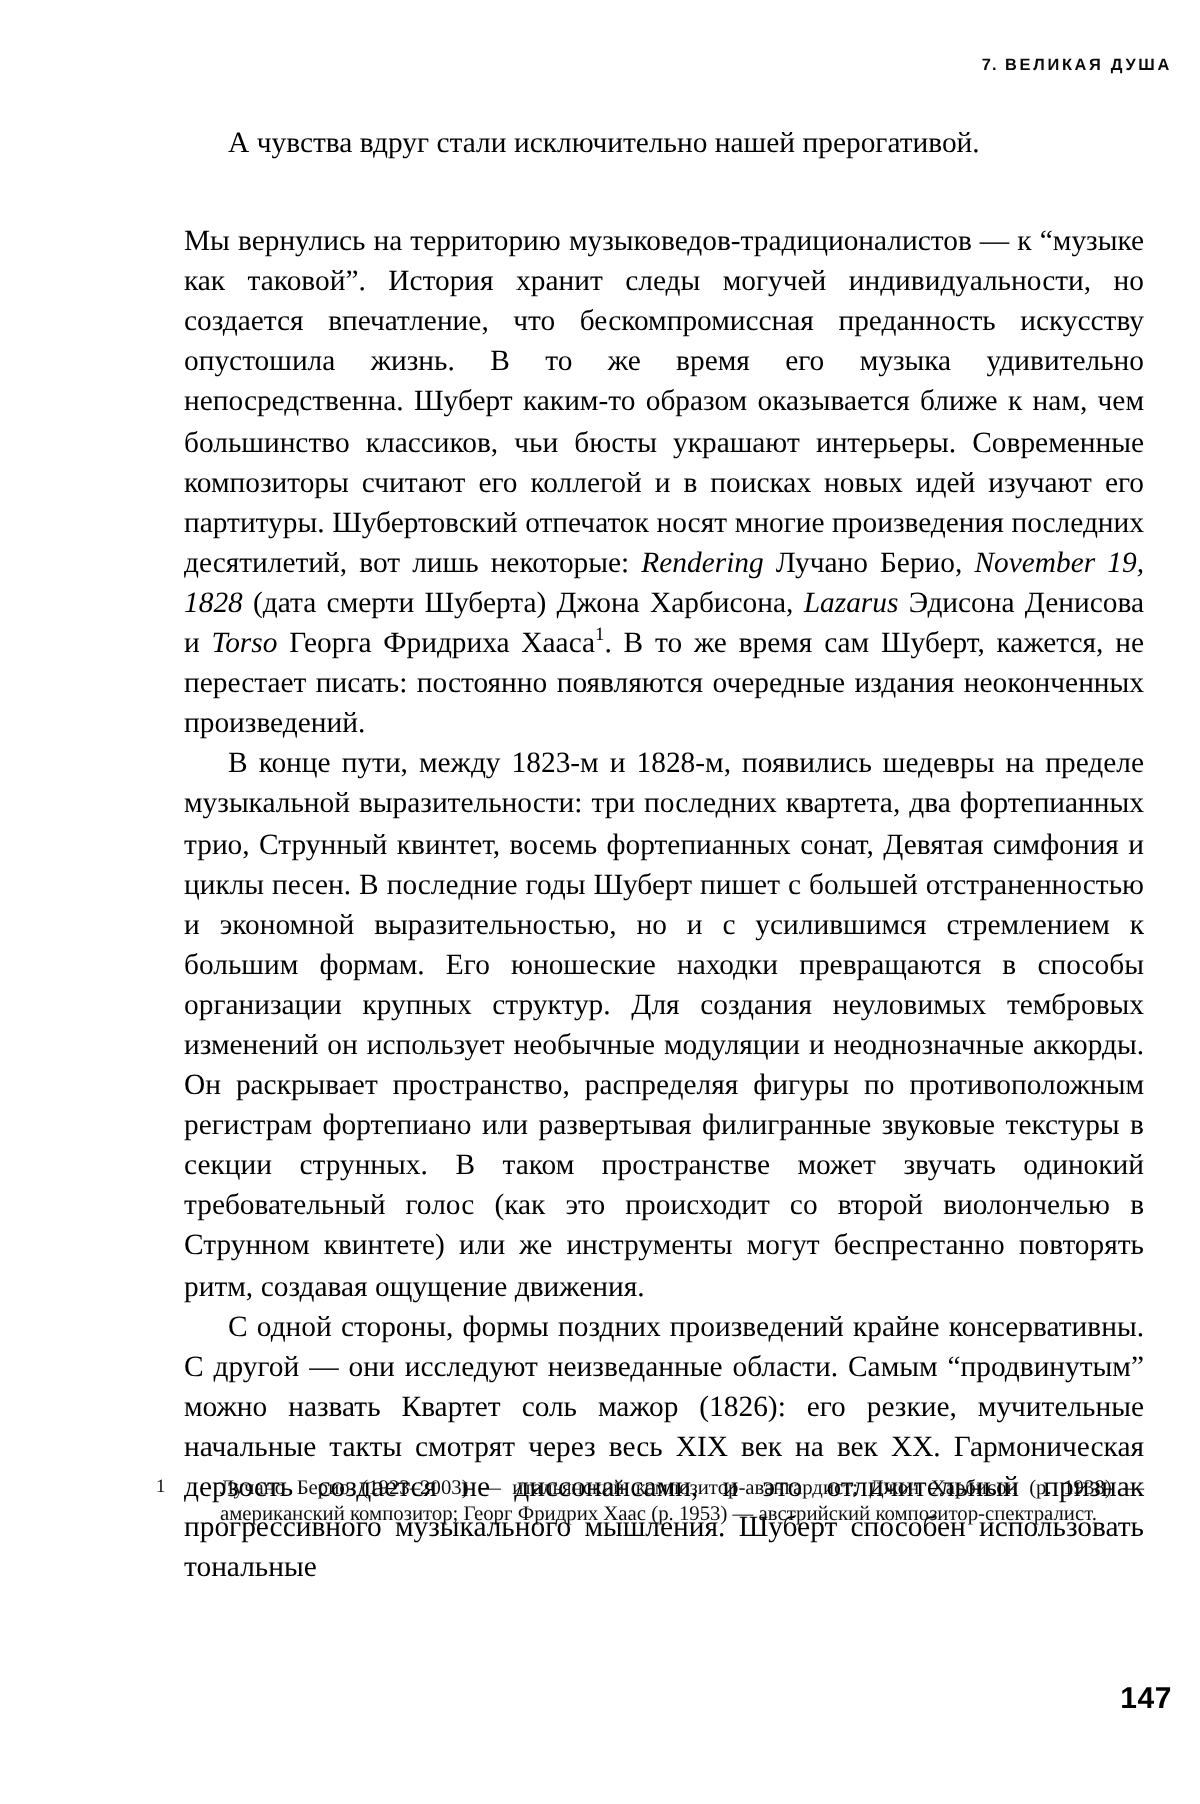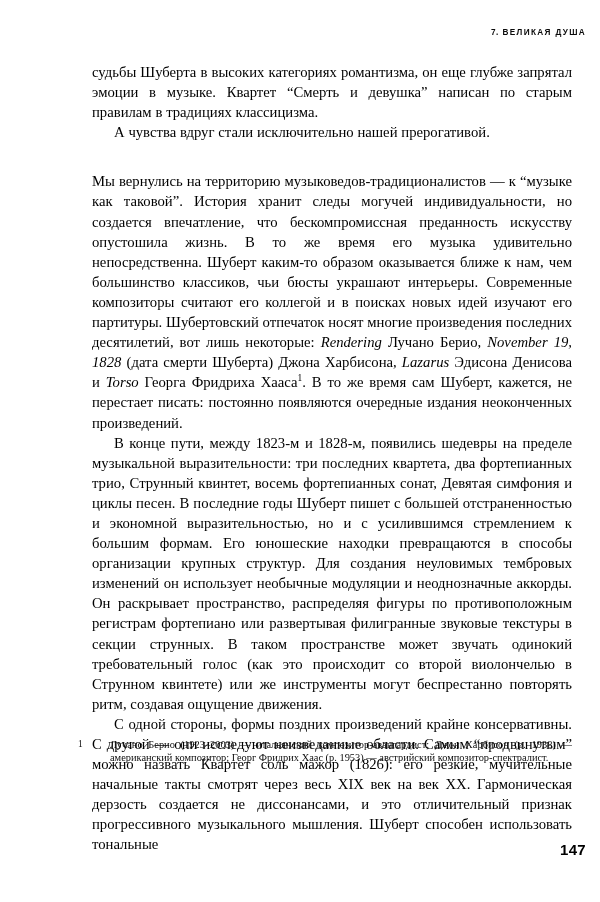--- a/index.html
+++ b/index.html
@@ -106,21 +106,20 @@
 
 <div class="page">
 
   <div class="running-head">
     <span class="rh-num">7.</span>
     <span>ВЕЛИКАЯ ДУША</span>
   </div>
 
   <div class="column">
 
-    <p class="body-par no-indent"><span>судьбы Шуберта в высоких категориях романтизма, он еще глубже запрятал эмоции в музыке. Квартет “Смерть и девушка” написан по старым правилам в традициях классицизма.</span></p>
 
     <p class="body-par"><span>А чувства вдруг стали исключительно нашей прерогативой.</span></p>
 
     <div class="block-gap"></div>
 
     <p class="body-par no-indent"><span>Мы вернулись на территорию музыковедов-традиционалистов — к “музыке как таковой”. История хранит следы могучей индивидуальности, но создается впечатление, что бескомпромиссная преданность искусству опустошила жизнь. В то же время его музыка удивительно непосредственна. Шуберт каким-то образом оказывается ближе к нам, чем большинство классиков, чьи бюсты украшают интерьеры. Современные композиторы считают его коллегой и в поисках новых идей изучают его партитуры. Шубертовский отпечаток носят многие произведения последних десятилетий, вот лишь некоторые: </span><i>Rendering</i><span> Лучано Берио, </span><i>November 19, 1828</i><span> (дата смерти Шуберта) Джона Харбисона, </span><i>Lazarus</i><span> Эдисона Денисова и </span><i>Torso</i><span> Георга Фридриха Хааса</span><sup class="fn-ref">1</sup><span>. В то же время сам Шуберт, кажется, не перестает писать: постоянно появляются очередные издания неоконченных произведений.</span></p>
 
     <p class="body-par"><span>В конце пути, между 1823-м и 1828-м, появились шедевры на пределе музыкальной выразительности: три последних квартета, два фортепианных трио, Струнный квинтет, восемь фортепианных сонат, Девятая симфония и циклы песен. В последние годы Шуберт пишет с большей отстраненностью и экономной выразительностью, но и с усилившимся стремлением к большим формам. Его юношеские находки превращаются в способы организации крупных структур. Для создания неуловимых тембровых изменений он использует необычные модуляции и неоднозначные аккорды. Он раскрывает пространство, распределяя фигуры по противоположным регистрам фортепиано или развертывая филигранные звуковые текстуры в секции струнных. В таком пространстве может звучать одинокий требовательный голос (как это происходит со второй виолончелью в Струнном квинтете) или же инструменты могут беспрестанно повторять ритм, создавая ощущение движения.</span></p>
 
     <p class="body-par"><span>С одной стороны, формы поздних произведений крайне консервативны. С другой — они исследуют неизведанные области. Самым “продвинутым” можно назвать Квартет соль мажор (1826): его резкие, мучительные начальные такты смотрят через весь XIX век на век XX. Гармоническая дерзость создается не диссонансами, и это отличительный признак прогрессивного музыкального мышления. Шуберт способен использовать тональные</span></p>

